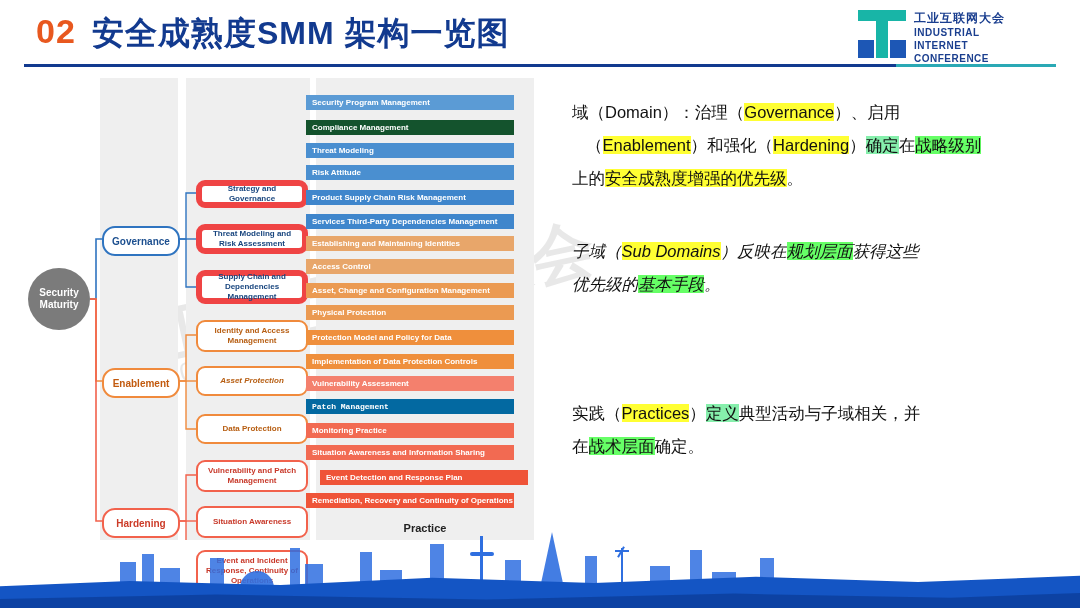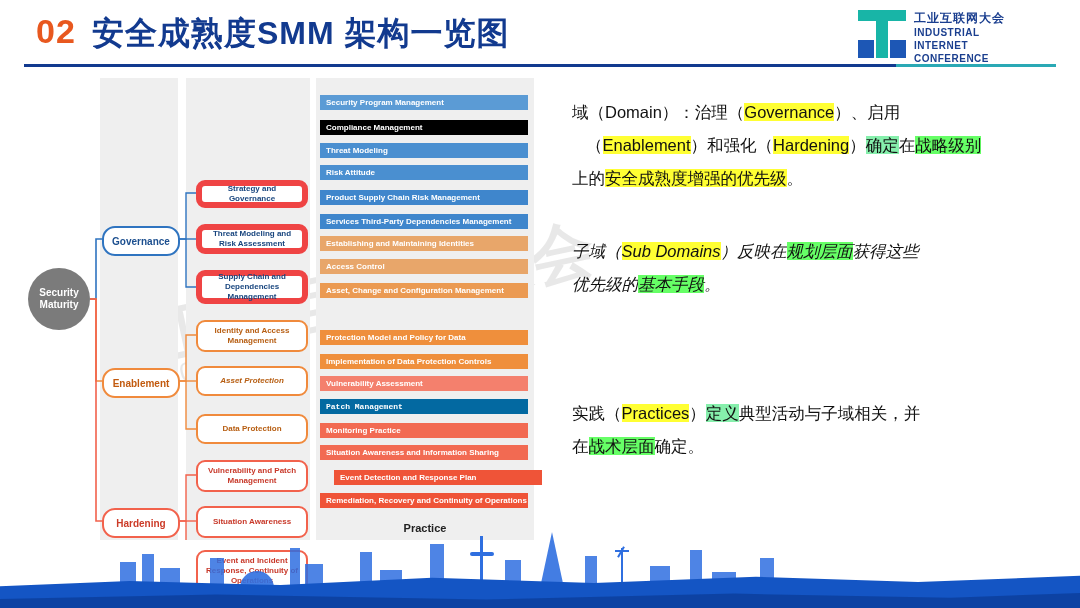--- a/index.html
+++ b/index.html
@@ -41,21 +41,21 @@
   .dom.gov{left:84px;top:148px;border:2px solid #2f74c0;color:#1c4f8f;}
   .dom.ena{left:84px;top:290px;border:2px solid #f08a3c;color:#c25a0e;}
   .dom.har{left:84px;top:430px;border:2px solid #f2624c;color:#cc3b28;}
 
   .sub{position:absolute;left:178px;width:112px;border-radius:9px;background:#fff;display:flex;align-items:center;
        justify-content:center;text-align:center;font-size:8px;font-weight:bold;line-height:10px;padding:2px;box-sizing:border-box;}
   .sub.b{border:6px solid #ef4444;color:#18457e;}
   .sub.o{border:2px solid #f08a3c;color:#b75e12;}
   .sub.r{border:2px solid #f2624c;color:#c8392a;}
 
-  .pr{position:absolute;left:302px;width:208px;height:15px;color:#fff;font-size:8px;font-weight:bold;
+  .pr{position:absolute;left:288px;width:208px;height:15px;color:#fff;font-size:8px;font-weight:bold;
       display:flex;align-items:center;padding-left:6px;box-sizing:border-box;}
   svg.lines{position:absolute;left:0;top:0;width:520px;height:462px;}
 
   
   .rtext{position:absolute;left:572px;top:96px;width:486px;font-size:16.5px;color:#111;line-height:33px;}
   .para{margin-bottom:22px;}
   .hl-y{background:#ffff33;}
   .hl-g{background:#66ff66;}
   .hl-c{background:#86efac;}
   .ind{display:inline-block;width:14px;}
@@ -142,28 +142,29 @@
   <div class="sub b" style="top:146px;height:30px;">Threat Modeling and Risk Assessment</div>
   <div class="sub b" style="top:192px;height:34px;">Supply Chain and Dependencies Management</div>
   <div class="sub o" style="top:242px;height:32px;">Identity and Access Management</div>
   <div class="sub o" style="top:288px;height:30px;font-style:italic;">Asset Protection</div>
   <div class="sub o" style="top:336px;height:30px;">Data Protection</div>
   <div class="sub r" style="top:382px;height:32px;">Vulnerability and Patch Management</div>
   <div class="sub r" style="top:428px;height:32px;">Situation Awareness</div>
   <div class="sub r" style="top:472px;height:42px;">Event and Incident Response, Continuity of Operations</div>
 
   <div class="pr" style="top:17px;background:#5b9bd5;">Security Program Management</div>
-  <div class="pr" style="top:42px;background:#000000;">Compliance Management</div>
+  <div class="pr" style="top:42px;background:#14532d;">Compliance Management</div>
   <div class="pr" style="top:65px;background:#4a8fd0;">Threat Modeling</div>
   <div class="pr" style="top:87px;background:#4a8fd0;">Risk Attitude</div>
   <div class="pr" style="top:112px;background:#3f86cc;">Product Supply Chain Risk Management</div>
   <div class="pr" style="top:136px;background:#3f86cc;">Services Third-Party Dependencies Management</div>
   <div class="pr" style="top:158px;background:#e8a66a;">Establishing and Maintaining Identities</div>
   <div class="pr" style="top:181px;background:#e8a66a;">Access Control</div>
   <div class="pr" style="top:205px;background:#eb9a52;">Asset, Change and Configuration Management</div>
+  <div class="pr" style="top:227px;background:#eb9a52;">Physical Protection</div>
   <div class="pr" style="top:252px;background:#ef8f3c;">Protection Model and Policy for Data</div>
   <div class="pr" style="top:276px;background:#ef8f3c;">Implementation of Data Protection Controls</div>
   <div class="pr" style="top:298px;background:#f4806d;">Vulnerability Assessment</div>
   <div class="pr" style="top:321px;background:#0369a1;font-family:Liberation Mono, monospace;">Patch Management</div>
   <div class="pr" style="top:345px;background:#f26a52;">Monitoring Practice</div>
   <div class="pr" style="top:367px;background:#f26a52;">Situation Awareness and Information Sharing</div>
   <div class="pr" style="top:392px;background:#ef5438;margin-left:14px;">Event Detection and Response Plan</div>
   <div class="pr" style="top:415px;background:#ef5438;">Remediation, Recovery and Continuity of Operations</div>
 </div>
 

